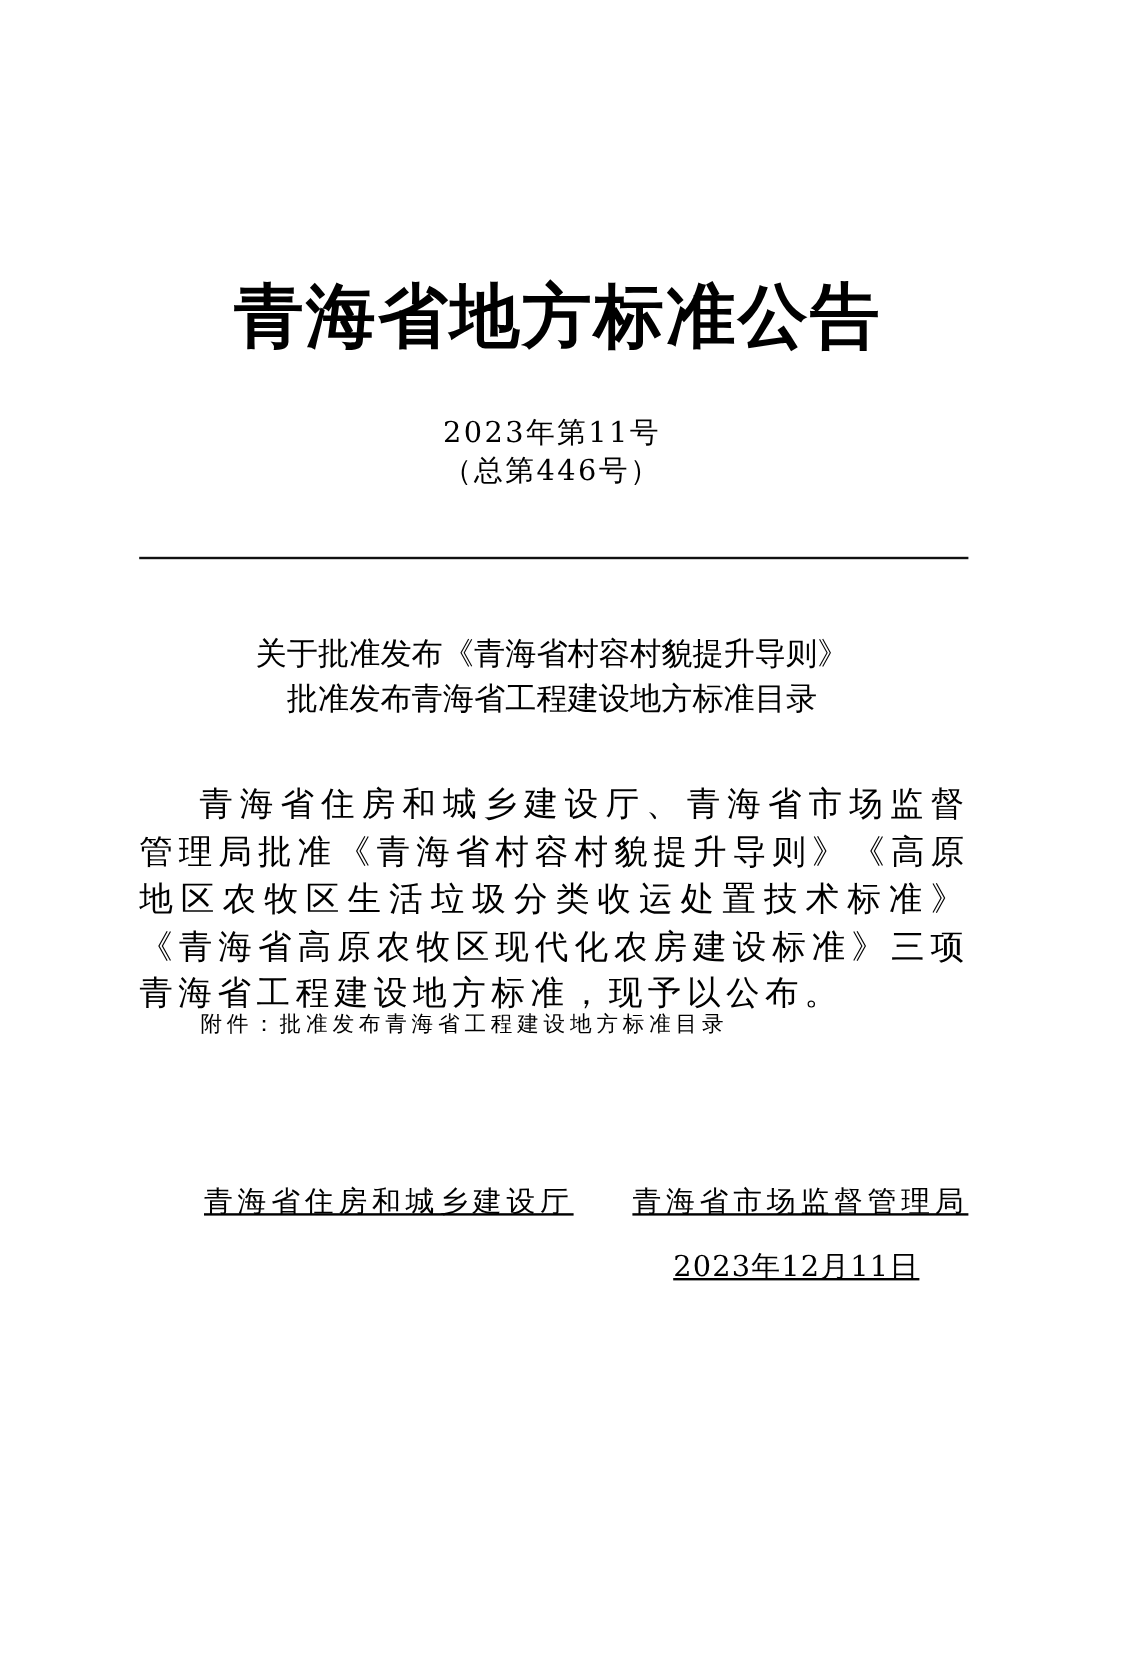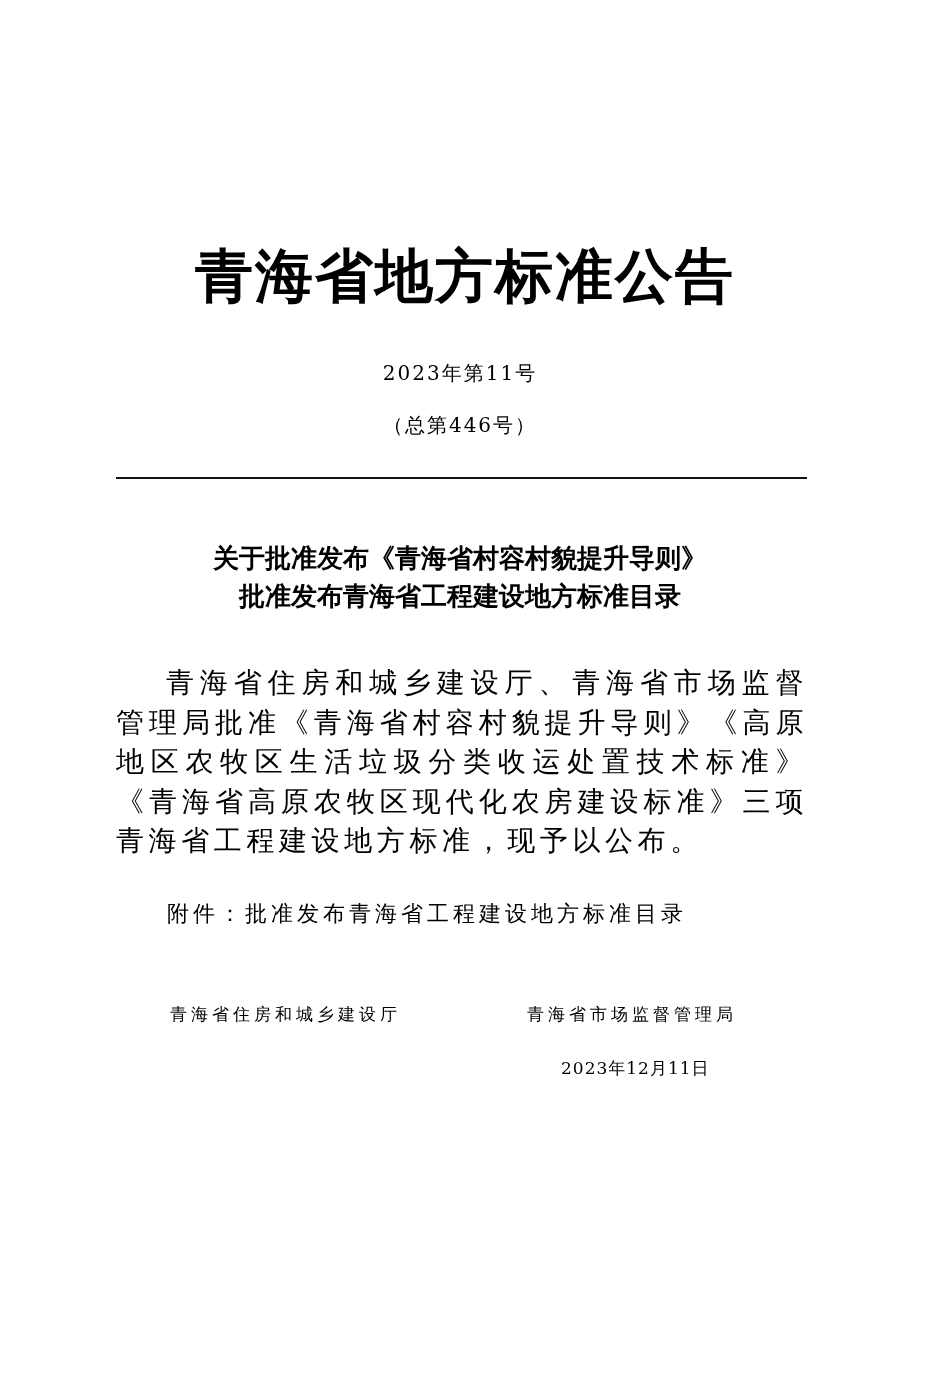--- a/index.html
+++ b/index.html
@@ -8,83 +8,84 @@
       background: #ffffff;
     }
     body {
       width: 950px;
       height: 1389px;
       position: relative;
       overflow: hidden;
       color: #000000;
       font-family: "DejaVu Serif", "Liberation Serif", serif;
     }
-    .abs { position: absolute; white-space: nowrap; margin-top: 13px; }
+    .abs { position: absolute; white-space: nowrap; }
 
     .main-title {
       left: 0; width: 930px;
       top: 228px;
       text-align: center;
       font-size: 58px;
       font-weight: bold;
       letter-spacing: 2px;
       line-height: 70px;
     }
     .issue-line {
       left: 0; width: 920px;
       text-align: center;
-      font-size: 20px;
+      font-size: 24px;
       line-height: 28px;
       letter-spacing: 2px;
     }
     .issue-no { top: 346px; }
-    .total-no { top: 398px; }
+    .total-no { top: 378px; }
 
     .rule {
       left: 116px;
       top: 464px;
       width: 691px;
       height: 0;
       border-top: 2.5px solid #111111;
     }
 
     .sub-title {
       left: 0; width: 920px;
       text-align: center;
       font-size: 26px;
-      font-weight: bold;
+      font-weight: normal;
       line-height: 36px;
     }
     .sub-title-1 { top: 527px; }
     .sub-title-2 { top: 565px; }
 
     .body-text {
       left: 116px;
       width: 692px;
       top: 650px;
       font-size: 28px;
       line-height: 39.5px;
       letter-spacing: 4.6px;
       white-space: normal;
       text-indent: 50px;
       text-align: justify;
     }
 
     .attachment {
       left: 167px;
-      top: 886px;
-      font-size: 22px;
+      top: 839px;
+      font-size: 18px;
       letter-spacing: 4px;
       line-height: 30px;
     }
 
     .sig {
-      font-size: 17px;
+      font-size: 24px;
       letter-spacing: 4px;
       line-height: 30px;
+      text-decoration: underline;
     }
     .sig-left { left: 170px; top: 986px; }
     .sig-right { left: 527px; top: 986px; }
     .sig-date { left: 561px; top: 1040px; letter-spacing: 1px; }
   </style>
 </head>
 <body>
 
 <div class="abs main-title">青海省地方标准公告</div>
 

